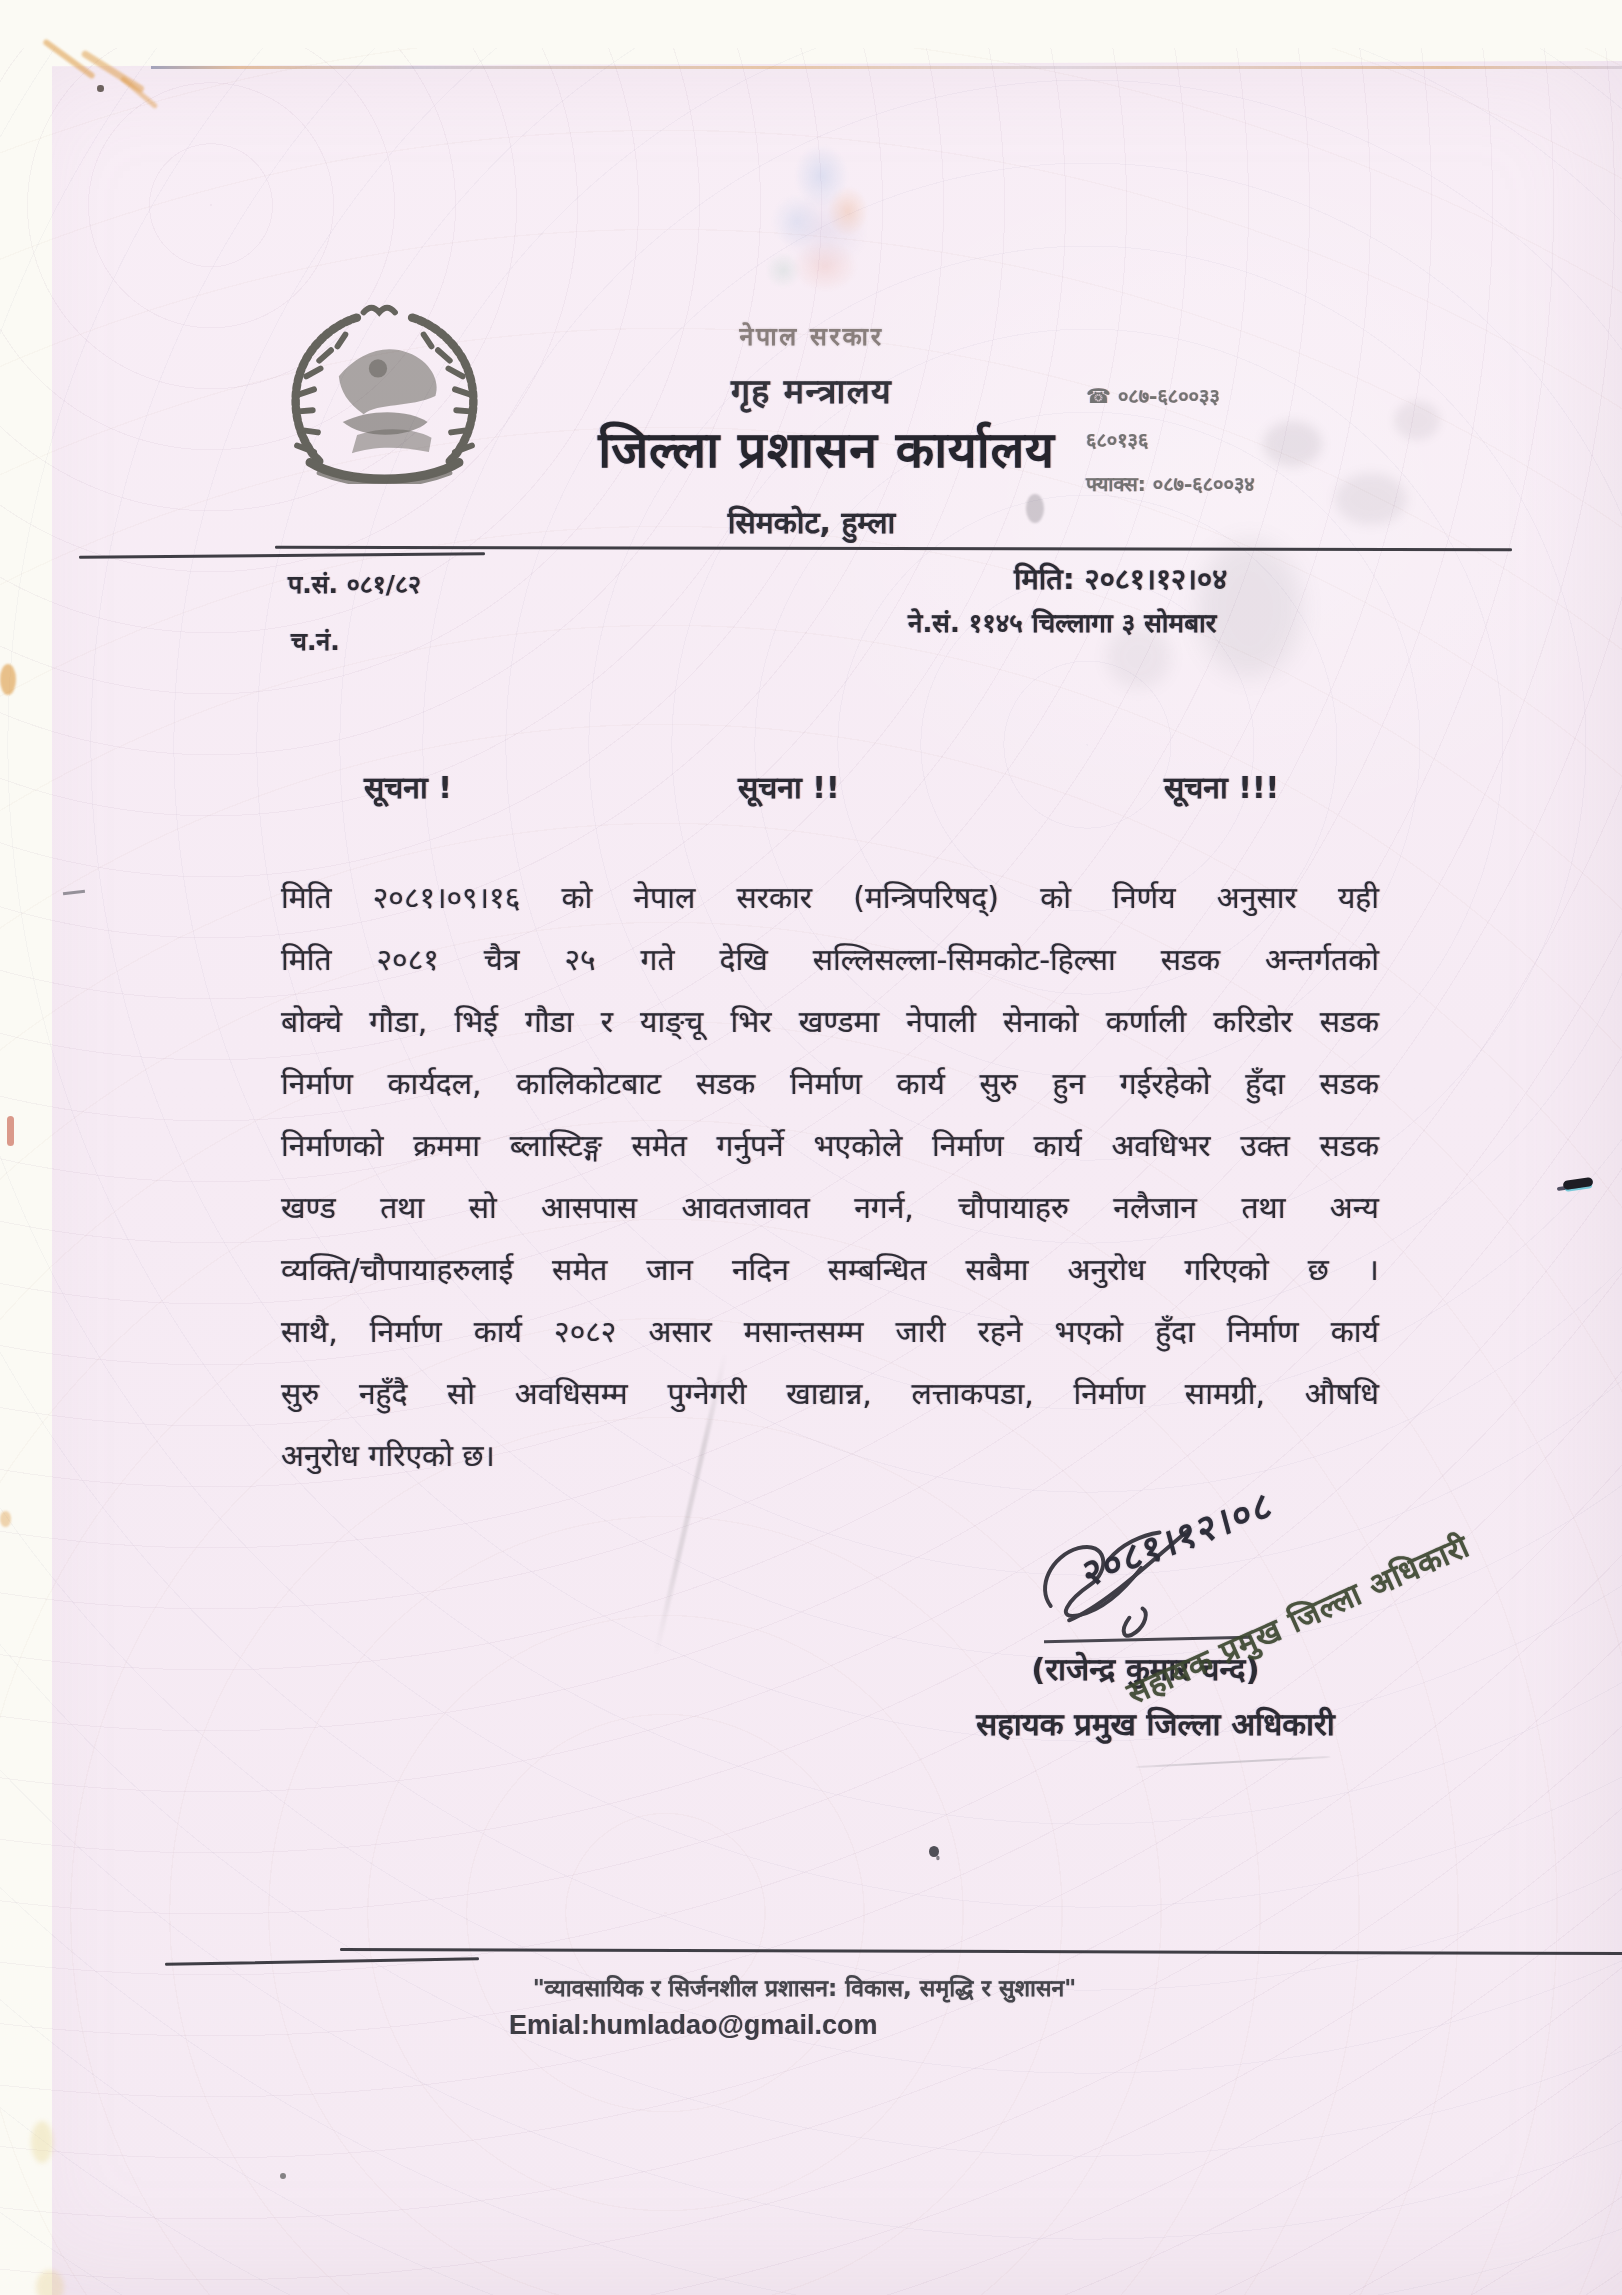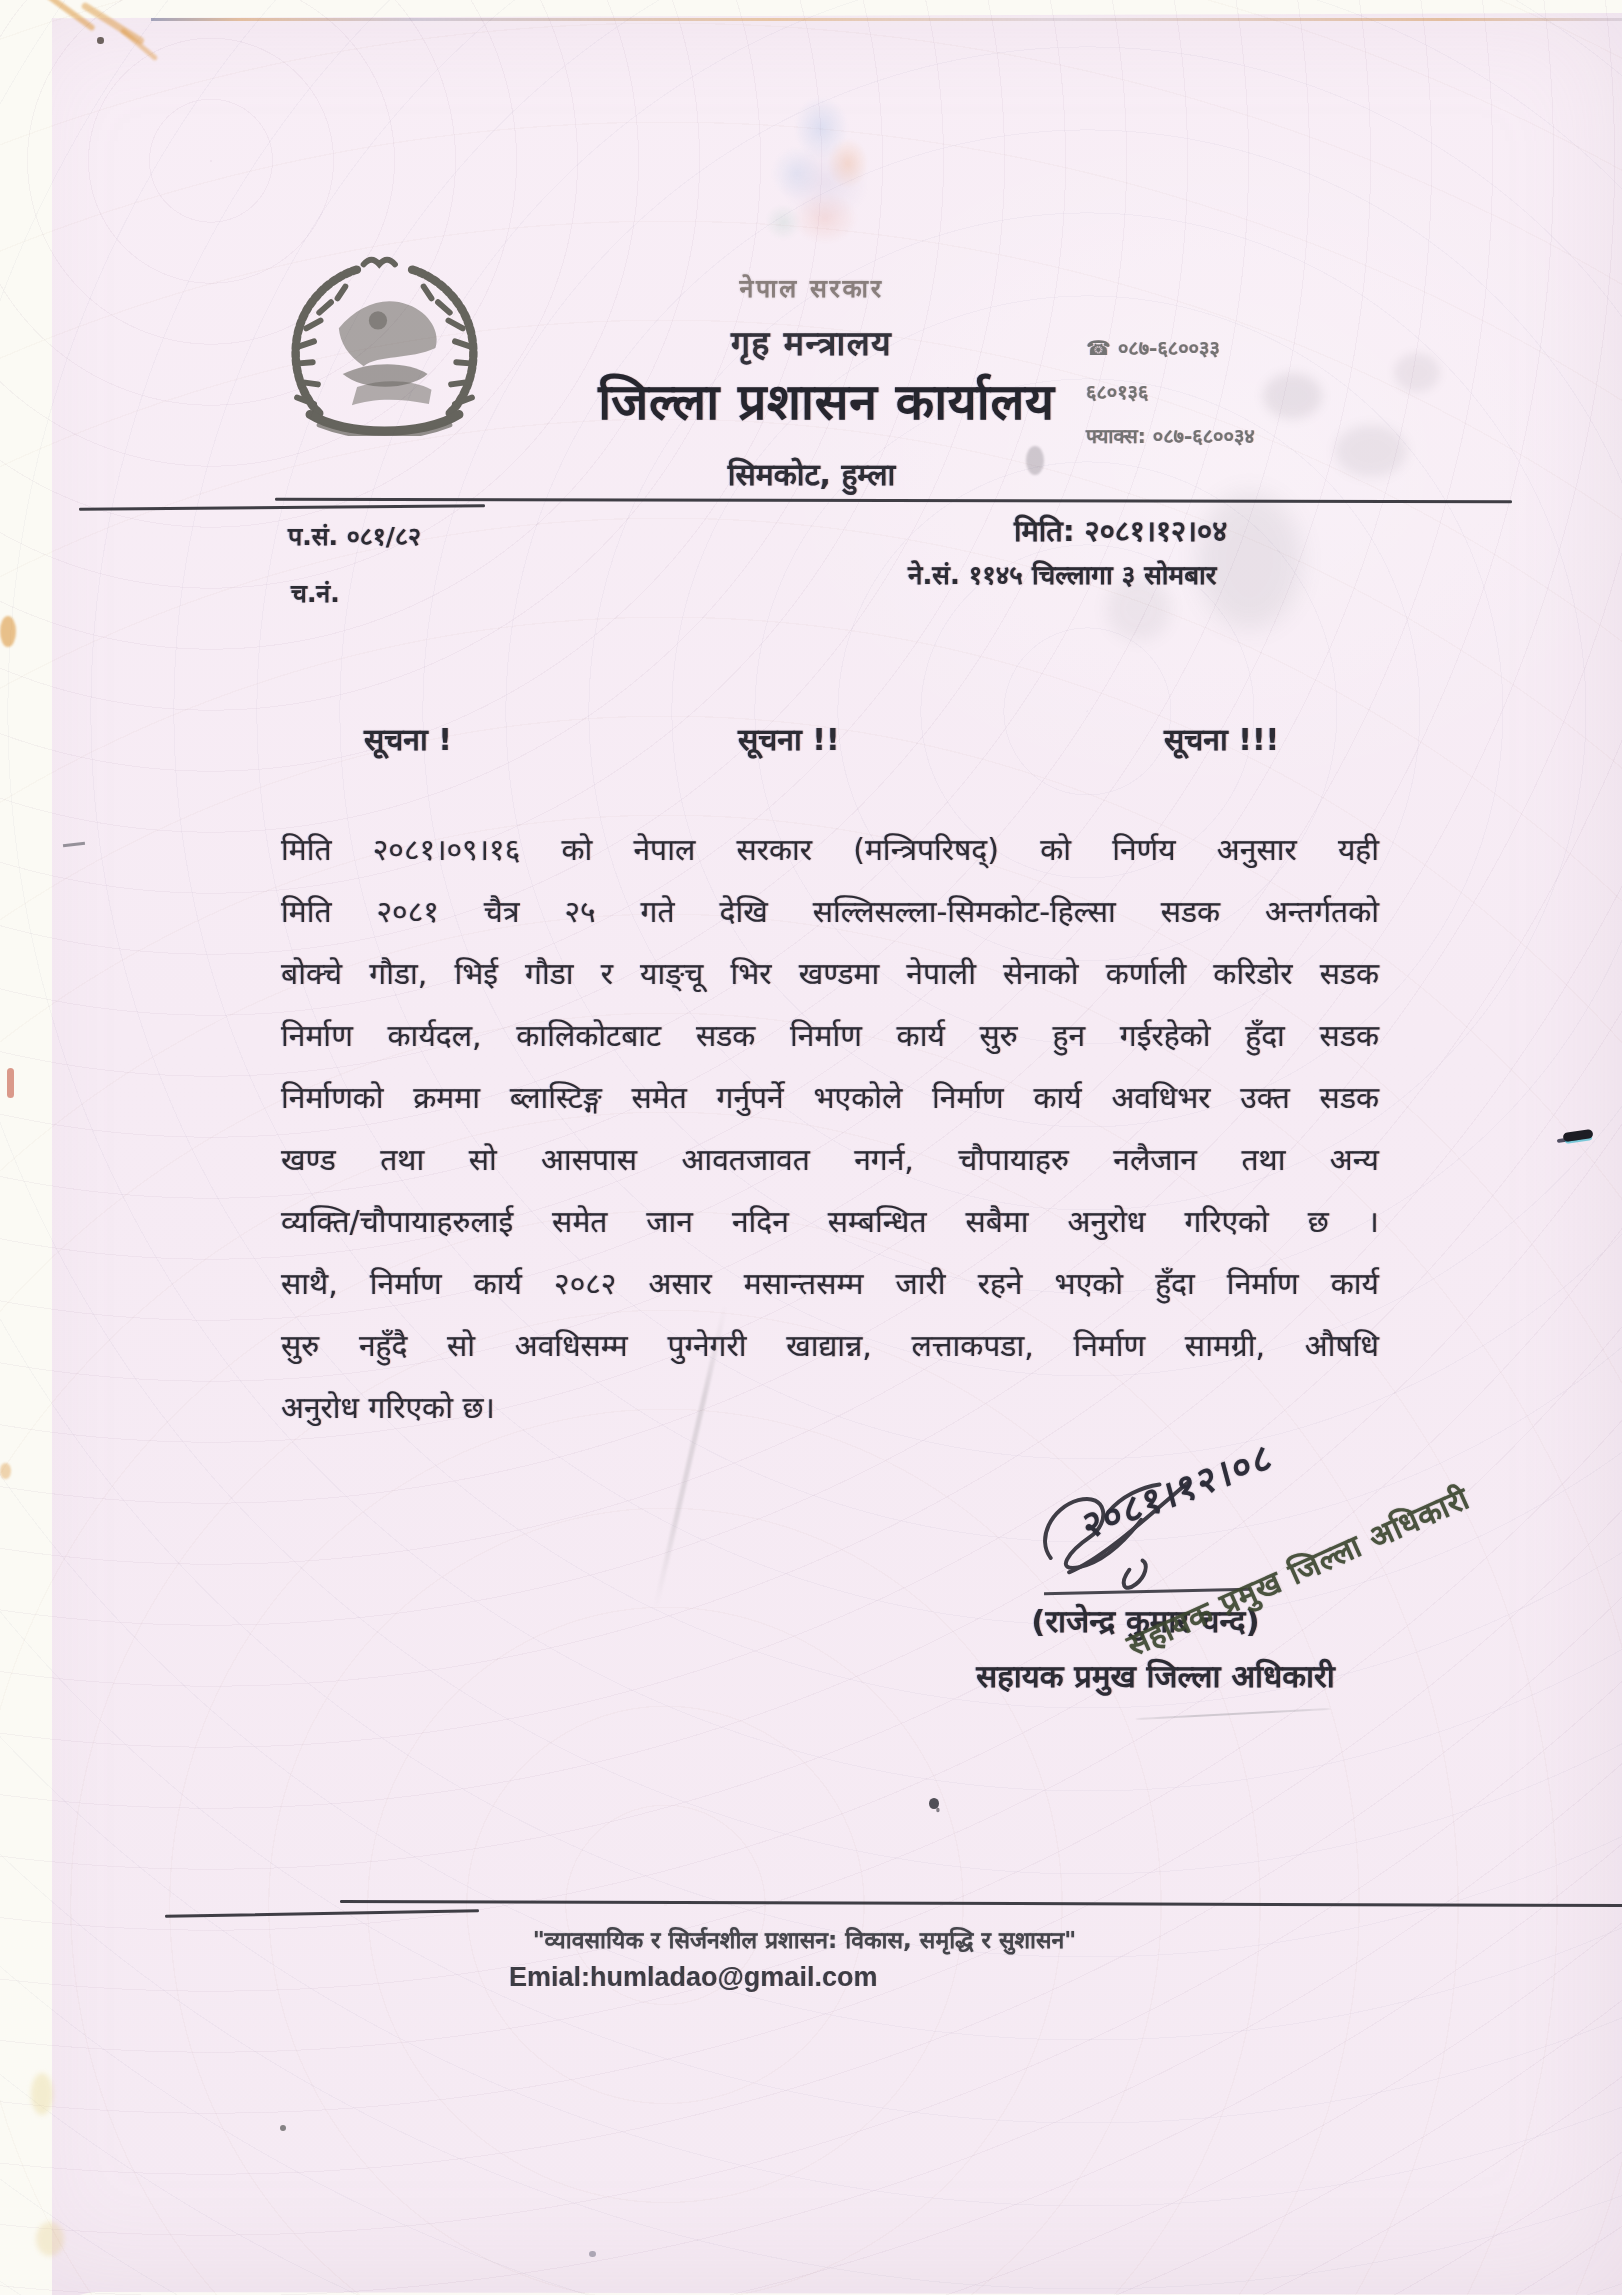--- a/index.html
+++ b/index.html
@@ -1,21 +1,21 @@
 <!DOCTYPE html>
 <html style="font-size:10.5px"><head>
 <meta charset="utf-8">
 <style>
   html,body{margin:0;padding:0;}
   body{
     width:1623px;height:2295px;position:relative;overflow:hidden;
     background:#fbfaf4;
     font-family:"DejaVu Sans","Liberation Sans",sans-serif;
   }
-  .page{position:absolute;inset:0;}
+  .page{position:absolute;inset:0;margin-top:48px;}
   
   .paper{
     position:absolute;inset:0;
     background:
       radial-gradient(785px 589px at 75% 20%, rgba(255,255,255,.25), transparent 60%),
       linear-gradient(180deg,#f8eef6 0%,#f6ebf4 45%,#f5eaf3 100%);
     clip-path:polygon(52px 18.3px,1623px 13px,1623px 2295px,92px 2292px,79px 2295px,52px 2295px);
     box-shadow:inset 0 0 118px rgba(190,160,185,.18);
   }
   

